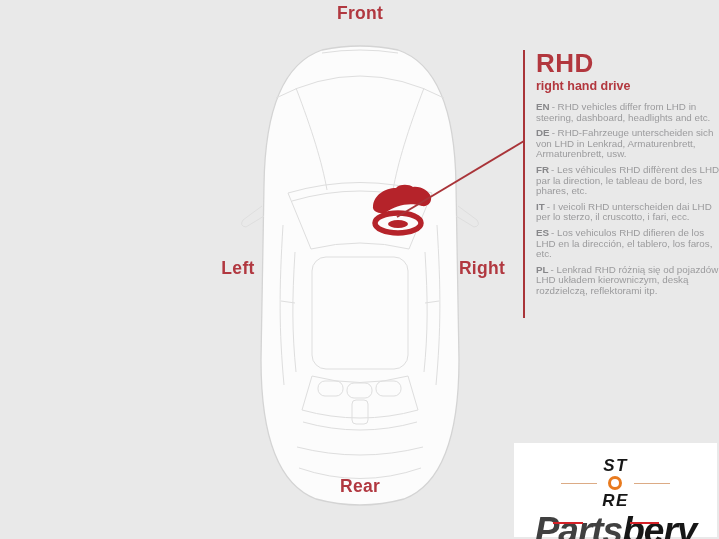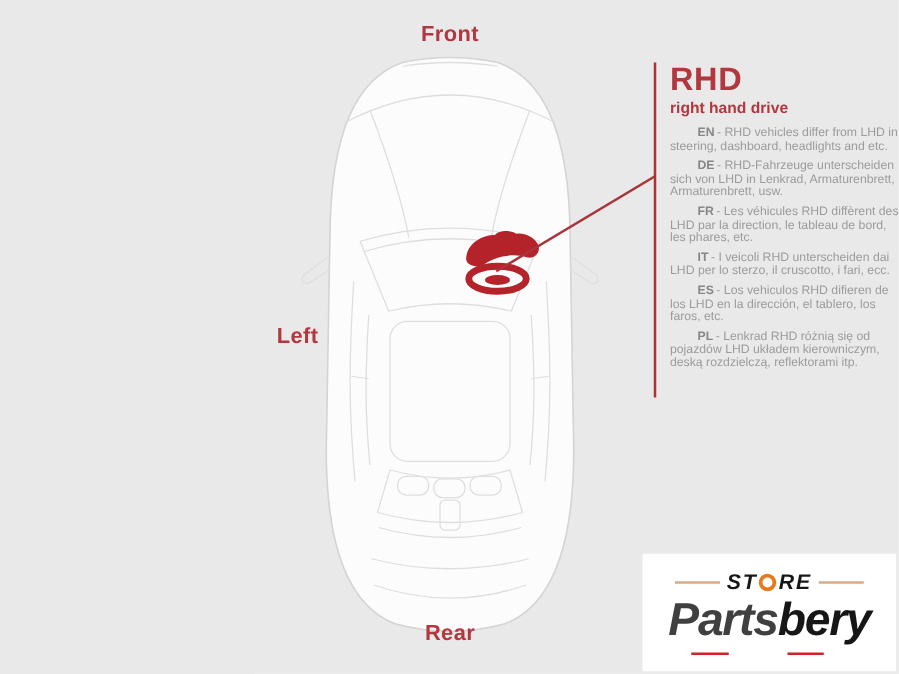--- a/index.html
+++ b/index.html
@@ -14,24 +14,24 @@
 
   
   .dir-label{
     position:absolute;
     color:#b13840;
     font-weight:bold;
     font-size:17.5px;
     letter-spacing:.3px;
     text-align:center;
   }
-  .lbl-front{left:302px;top:17px;width:116px;}
+  .lbl-front{left:302px;top:3px;width:116px;}
   .lbl-left {left:196px;top:258px;width:84px;}
   .lbl-right{left:440px;top:258px;width:84px;}
-  .lbl-rear {left:302px;top:496px;width:116px;}
+  .lbl-rear {left:302px;top:476px;width:116px;}
 
   
   .rhd-panel{
     position:absolute;
     left:523px;top:50px;
     width:186px;height:268px;
     border-left:2px solid #a93439;
     padding-left:11px;
     box-sizing:content-box;
   }
@@ -52,21 +52,20 @@
   .rhd-entry{
     font-size:9.8px;
     line-height:10.6px;
     color:#9b9b9d;
     margin-bottom:5px;
   }
   .rhd-entry .lang{
     font-weight:bold;
     color:#87878a;
     margin-right:2px;
-    margin-left:22px;
   }
 
   
   .logo-box{
     position:absolute;
     left:514px;top:443px;
     width:203px;height:94px;
     background:#ffffff;
   }
   .store-row{
@@ -81,20 +80,21 @@
     background:#dcab85;
   }
   .store-text{
     font-weight:bold;
     font-style:italic;
     font-size:17px;
     letter-spacing:1.5px;
     color:#171717;
     display:flex;
     align-items:center;
+    flex-direction:column;
   }
   .store-o{
     display:inline-block;
     width:8px;height:8px;
     border:3.5px solid #e87a1e;
     border-radius:50%;
     margin:0 2px 1px 1px;
   }
   .brand-row{
     text-align:center;
@@ -164,20 +164,21 @@
                C410,202 396,205 385,213 C378,214 372,211 373,206 Z"></path>
       <ellipse cx="398" cy="223" rx="23" ry="10" fill="none" stroke="#b5232a" stroke-width="5.5"></ellipse>
       <ellipse cx="398" cy="224" rx="10" ry="4"></ellipse>
     </g>
 
     <line x1="397" y1="217" x2="524" y2="141" stroke="#a93439" stroke-width="2"></line>
   </svg>
 
   <div class="dir-label lbl-front">Front</div>
   <div class="dir-label lbl-left">Left</div>
+  <div class="dir-label lbl-right">Right</div>
   <div class="dir-label lbl-rear">Rear</div>
 
   <div class="rhd-panel">
     <div class="rhd-title">RHD</div>
     <div class="rhd-subtitle">right hand drive</div>
 
     <div class="rhd-entry">
       <span class="lang">EN</span><span>- RHD vehicles differ from LHD in steering, dashboard, headlights and etc.</span>
     </div>
     <div class="rhd-entry">

